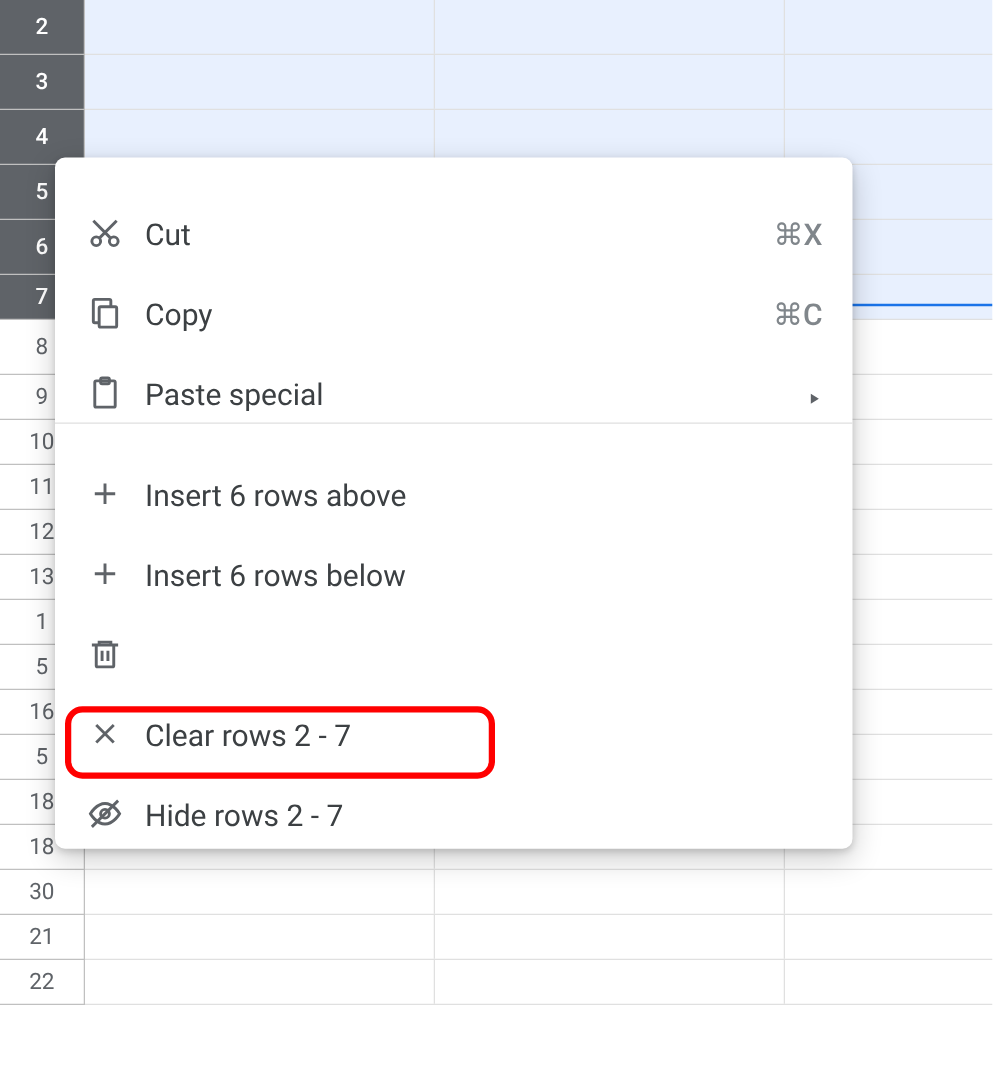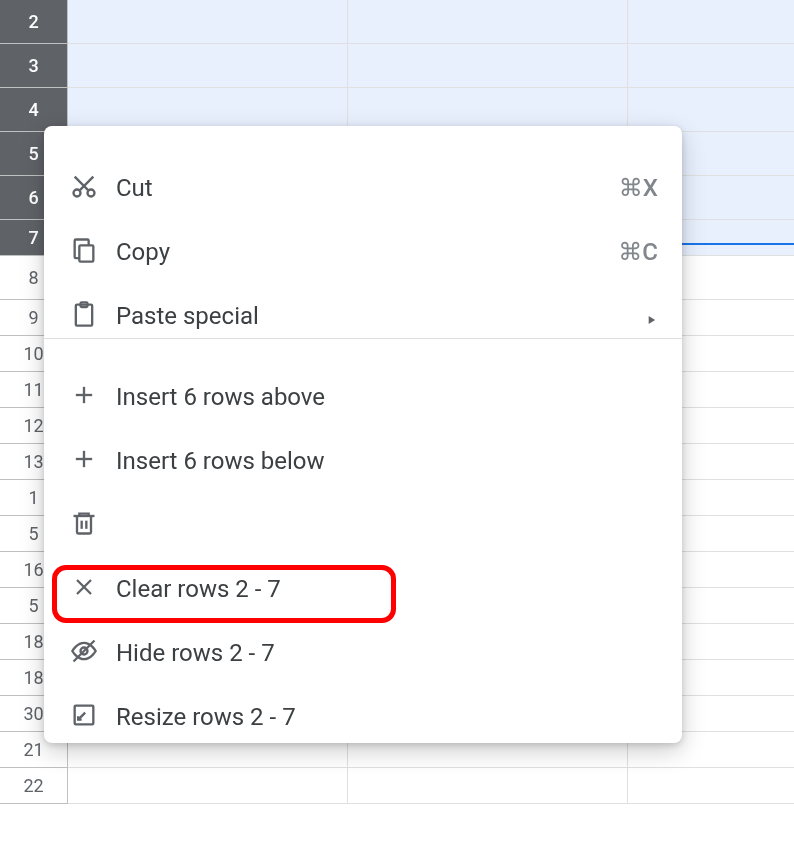--- a/index.html
+++ b/index.html
@@ -368,26 +368,16 @@
     <span class="menu-icon">
       <svg viewBox="0 0 24 24" fill="none" stroke="currentColor" stroke-width="2">
         <path d="M2 12s4-7 10-7 10 7 10 7-4 7-10 7-10-7-10-7z"></path>
         <circle cx="12" cy="12" r="3"></circle>
         <line x1="3" y1="21" x2="21" y2="3"></line>
       </svg>
     </span>
     <span class="menu-label">Hide rows 2 - 7</span>
   </div>
 
-  <div class="menu-item">
-    <span class="menu-icon">
-      <svg viewBox="0 0 24 24" fill="none" stroke="currentColor" stroke-width="2">
-        <rect x="4" y="4" width="16" height="16" rx="1"></rect>
-        <polyline points="10 16 7 16 7 13"></polyline>
-        <line x1="7" y1="16" x2="13" y2="10"></line>
-      </svg>
-    </span>
-    <span class="menu-label">Resize rows 2 - 7</span>
-  </div>
 
 </div>
 
 <div class="highlight-box"></div>
 
 </body></html>

